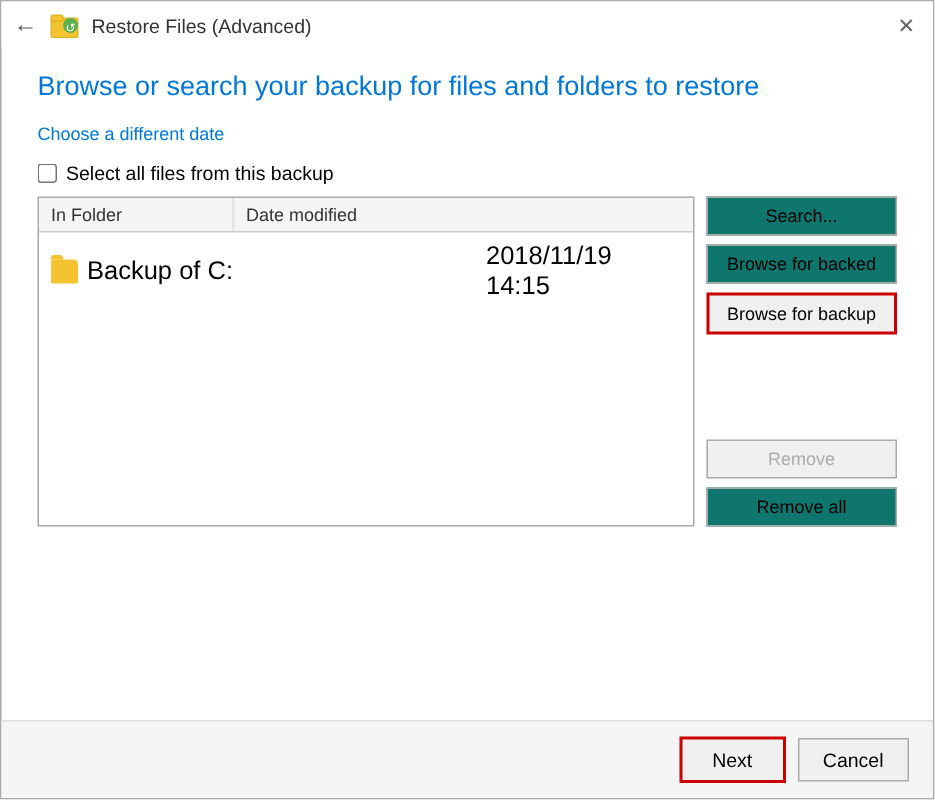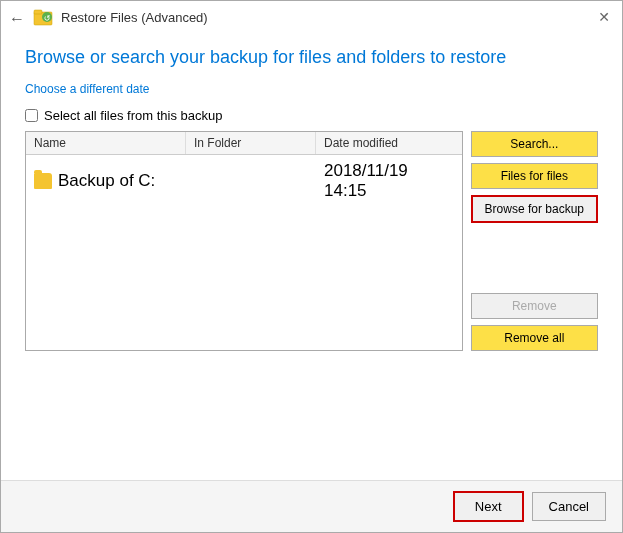--- a/index.html
+++ b/index.html
@@ -173,21 +173,21 @@
     .btn-panel {
       display: flex;
       flex-direction: column;
       gap: 6px;
       min-width: 120px;
       padding-top: 0;
     }
     .btn {
       padding: 5px 12px;
       font-size: 12px;
-      background: #fde047;
+      background: #0f766e;
       border: 1px solid #aaa;
       cursor: pointer;
       text-align: center;
       white-space: nowrap;
     }
     .btn:disabled {
       color: #aaa;
       cursor: default;
       background: #f0f0f0;
     }
@@ -250,39 +250,38 @@
 
     <div class="checkbox-row">
       <input type="checkbox" style="">
       <label>Select all files from this backup</label>
     </div>
 
     <div class="main-area">
 
       <div class="file-list-panel">
         <div class="file-list-header">
-          <div class="col-name">Name</div>
           <div class="col-folder">In Folder</div>
           <div class="col-date">Date modified</div>
         </div>
         <div class="file-list-body">
           <div class="file-row">
             <div class="file-cell-name">
               <span class="folder-icon"></span>
               <span>Backup of C:</span>
             </div>
             <div class="file-cell-folder"></div>
             <div class="file-cell-date">2018/11/19 14:15</div>
           </div>
         </div>
       </div>
 
       <div class="btn-panel">
         <button class="btn">Search...</button>
-        <button class="btn">Files for files</button>
+        <button class="btn">Browse for backed</button>
         <button class="btn btn-highlighted">Browse for backup</button>
         <div class="btn-spacer"></div>
         <button class="btn" disabled="">Remove</button>
         <button class="btn">Remove all</button>
       </div>
     </div>
 
     <div class="spacer-section"></div>
   </div>
 

